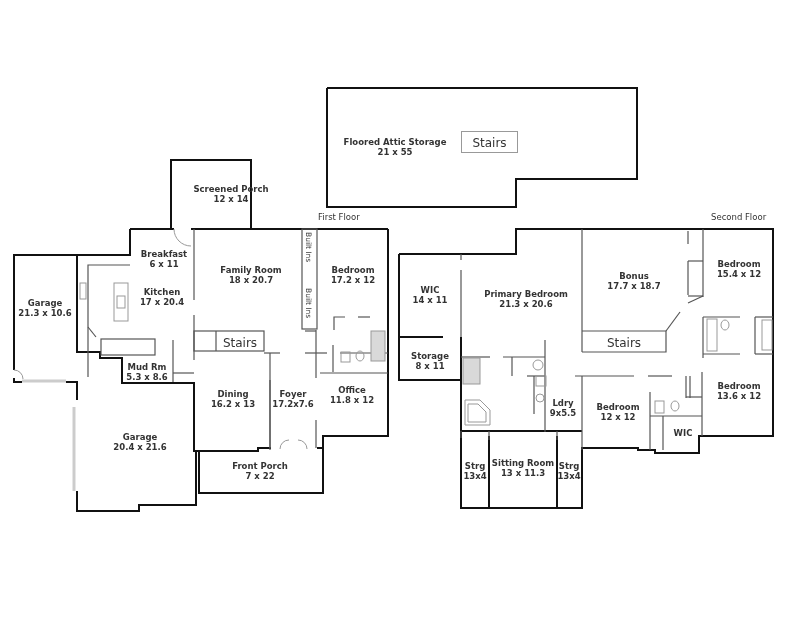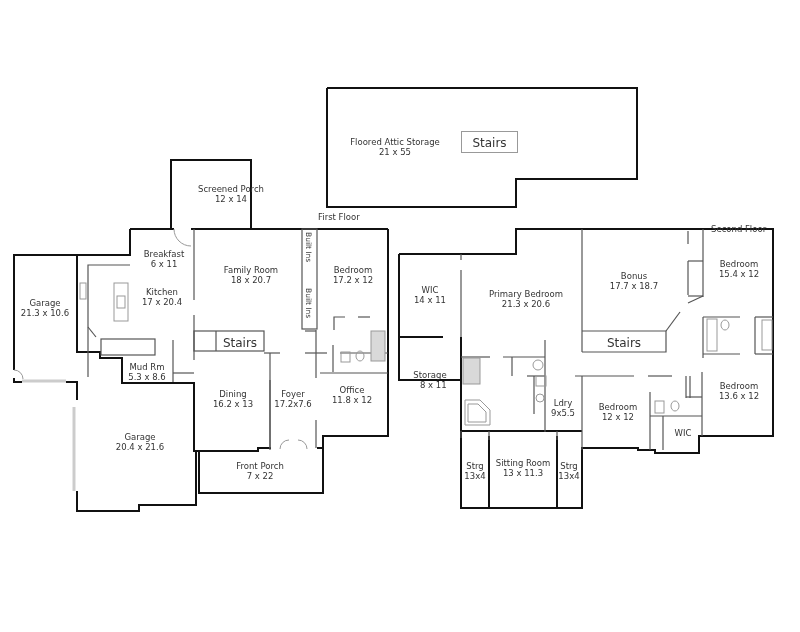--- a/index.html
+++ b/index.html
@@ -1,18 +1,18 @@
 <!DOCTYPE html>
 <html><head>
 <meta charset="utf-8">
 <style>
   html, body { margin: 0; padding: 0; background: #ffffff; }
   body { width: 800px; height: 632px; position: relative; overflow: hidden; font-family: "DejaVu Sans", sans-serif; }
   #plan { position: absolute; left: 0; top: 0; width: 800px; height: 632px; }
-  .lbl { position: absolute; text-align: center; font-size: 8.5px; line-height: 10px; color: #333; white-space: nowrap; transform: translateX(-50%); }
+  .lbl { position: absolute; text-align: center; font-size: 8.5px; line-height: 10px; color: #333; white-space: nowrap; transform: translateX(-50%); font-weight: bold; }
   .lbl span { display: block; }
   .floor-title { position: absolute; font-size: 8.5px; color: #333; white-space: nowrap; }
   .box { position: absolute; border: 1px solid #999; }
   .stairs-lbl { position: absolute; font-size: 12px; color: #333; text-align: center; }
   .vtext { position: absolute; font-size: 7.5px; color: #333; writing-mode: vertical-rl; white-space: nowrap; }
 </style>
 </head>
 <body>
 
 <svg id="plan" viewBox="0 0 800 632" xmlns="http://www.w3.org/2000/svg">
@@ -197,39 +197,39 @@
     <span>20.4 x 21.6</span>
 </div>
 <div class="lbl" style="left:260px; top:461px;">
   <span>Front Porch</span>
     <span>7 x 22</span>
 </div>
 <div class="stairs-lbl" style="left:216px; top:336px; width:48px;">Stairs</div>
 <div class="vtext" style="left:304px; top:232px;">Built Ins</div>
 <div class="vtext" style="left:304px; top:288px;">Built Ins</div>
 
-<div class="floor-title" style="left:711px; top:212px;margin-top:12px;">Second Floor</div>
+<div class="floor-title" style="left:711px; top:212px;">Second Floor</div>
 
 <div class="lbl" style="left:430px; top:285px;">
   <span>WIC</span>
     <span>14 x 11</span>
 </div>
 <div class="lbl" style="left:526px; top:289px;">
   <span>Primary Bedroom</span>
     <span>21.3 x 20.6</span>
 </div>
 <div class="lbl" style="left:634px; top:271px;">
   <span>Bonus</span>
     <span>17.7 x 18.7</span>
 </div>
 <div class="lbl" style="left:739px; top:259px;">
   <span>Bedroom</span>
     <span>15.4 x 12</span>
 </div>
-<div class="lbl" style="left:430px; top:370px;text-align:right;">
+<div class="lbl" style="left:430px; top:351px;">
   <span>Storage</span>
     <span>8 x 11</span>
 </div>
 <div class="lbl" style="left:563px; top:398px;">
   <span>Ldry</span>
     <span>9x5.5</span>
 </div>
 <div class="lbl" style="left:618px; top:402px;">
   <span>Bedroom</span>
     <span>12 x 12</span>

